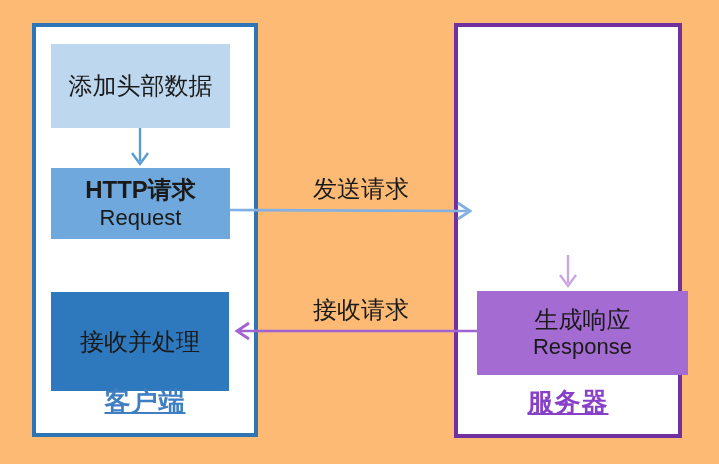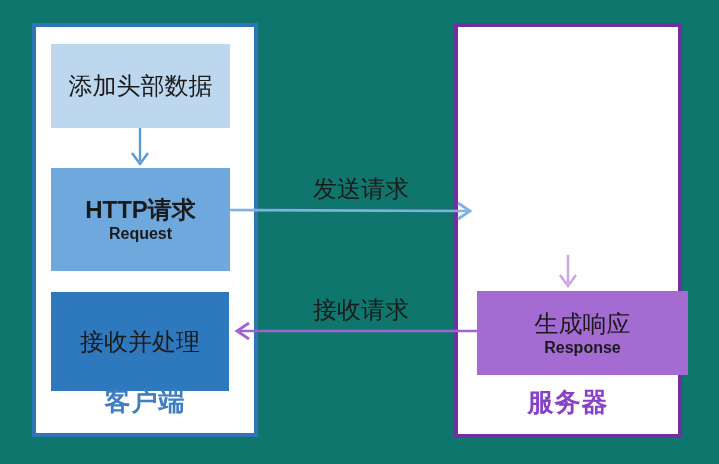--- a/index.html
+++ b/index.html
@@ -5,21 +5,21 @@
   html, body {
     margin: 0;
     padding: 0;
     background: #ffffff;
     font-family: "Liberation Sans", "DejaVu Sans", sans-serif;
   }
   .canvas {
     position: relative;
     width: 719px;
     height: 464px;
-    background: #0f766e;
+    background: #fdba74;
     overflow: hidden;
     color: var(--text, #1a1a1a);
   }
   .group {
     position: absolute;
     box-sizing: border-box;
     background: #ffffff;
   }
   .group.client {
     left: 32px; top: 23px;
@@ -36,40 +36,41 @@
     box-sizing: border-box;
     display: flex;
     flex-direction: column;
     align-items: center;
     justify-content: center;
     text-align: center;
     font-size: 24px;
     line-height: 1.22;
     color: var(--text, #1a1a1a);
   }
-  .box .en { font-weight: bold; font-size: 16px; }
+  .box .en { font-weight: normal; font-size: 22px; }
   .box .bold { font-weight: bold; }
 
   
   .box.add-header       { left: 15px; top: 17px;  width: 179px; height: 84px; background: var(--box-light-blue); }
-  .box.http-request     { left: 15px; top: 141px; width: 179px; height: 103px; background: var(--box-mid-blue); }
+  .box.http-request     { left: 15px; top: 141px; width: 179px; height: 71px; background: var(--box-mid-blue); }
   .box.receive-process  { left: 15px; top: 265px; width: 178px; height: 99px; background: var(--box-dark-blue); }
 
   
   .box.receive-request  { left: 19px; top: 142px; width: 180px; height: 86px; background: var(--box-light-purple); }
   .box.gen-response     { left: 19px; top: 264px; width: 211px; height: 84px; background: var(--box-mid-purple); }
 
   .group-label {
     position: absolute;
     left: 0; right: 0;
     bottom: 14px;
     text-align: center;
     font-size: 26px;
     font-weight: bold;
     letter-spacing: 1px;
+    text-decoration: underline;
   }
   .group.client .group-label { color: var(--client-label); }
   .group.server .group-label { color: var(--server-label); }
 
   .arrows-svg {
     position: absolute;
     left: 0; top: 0;
     width: 719px; height: 464px;
     pointer-events: none;
   }

